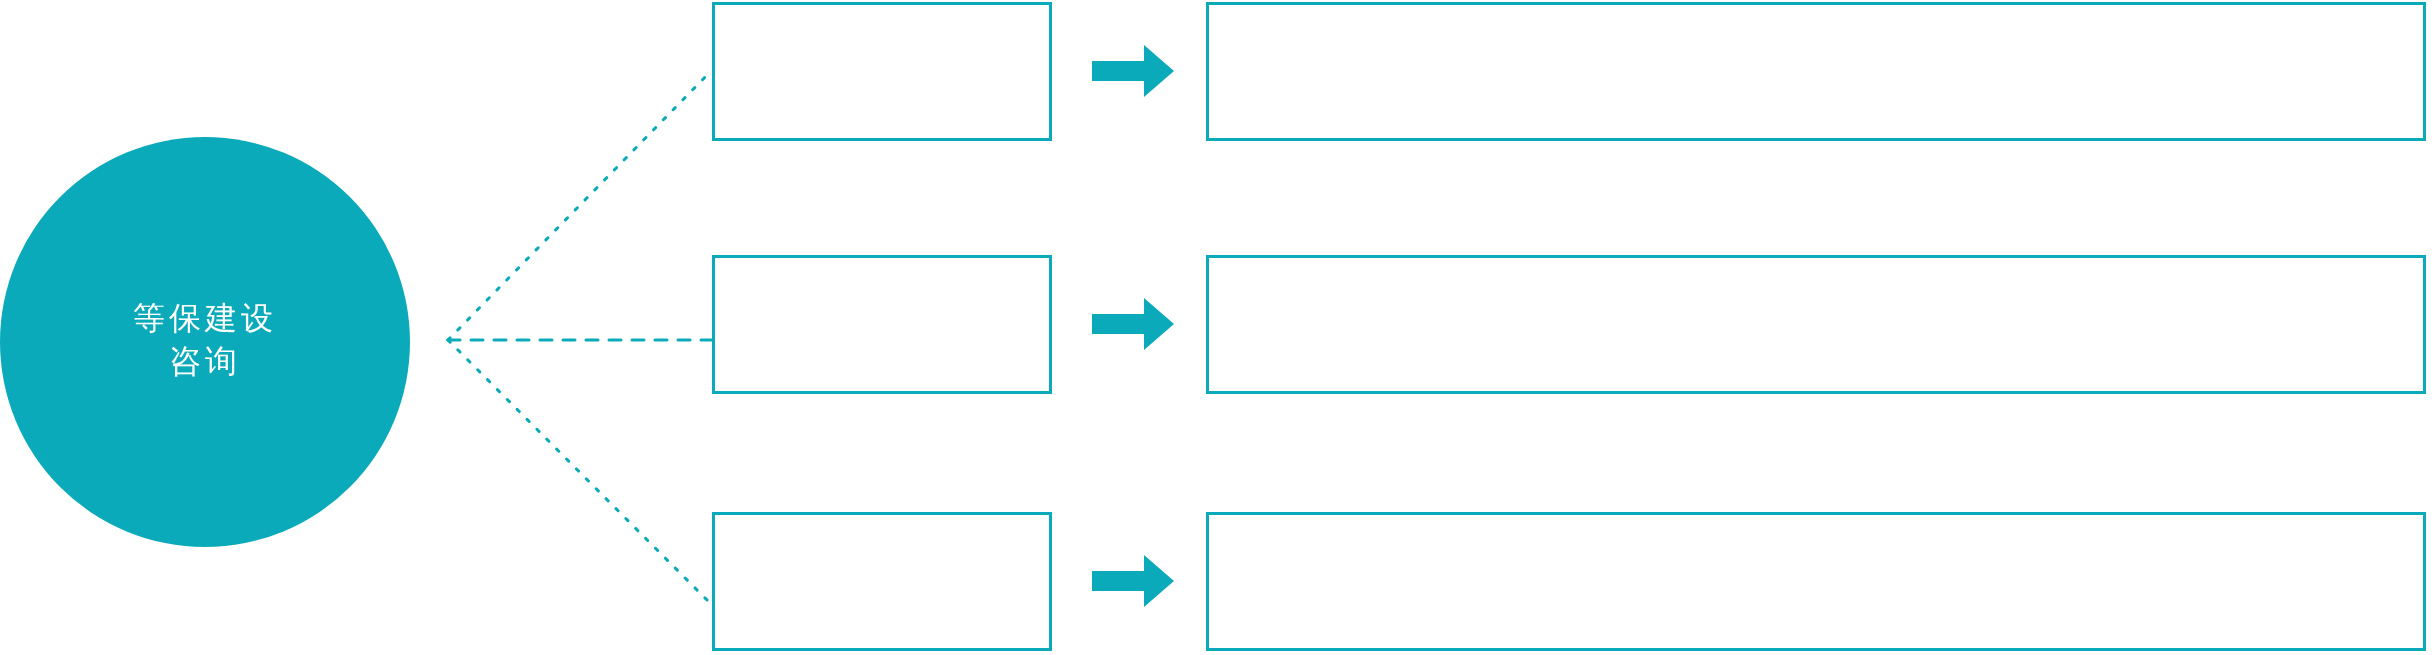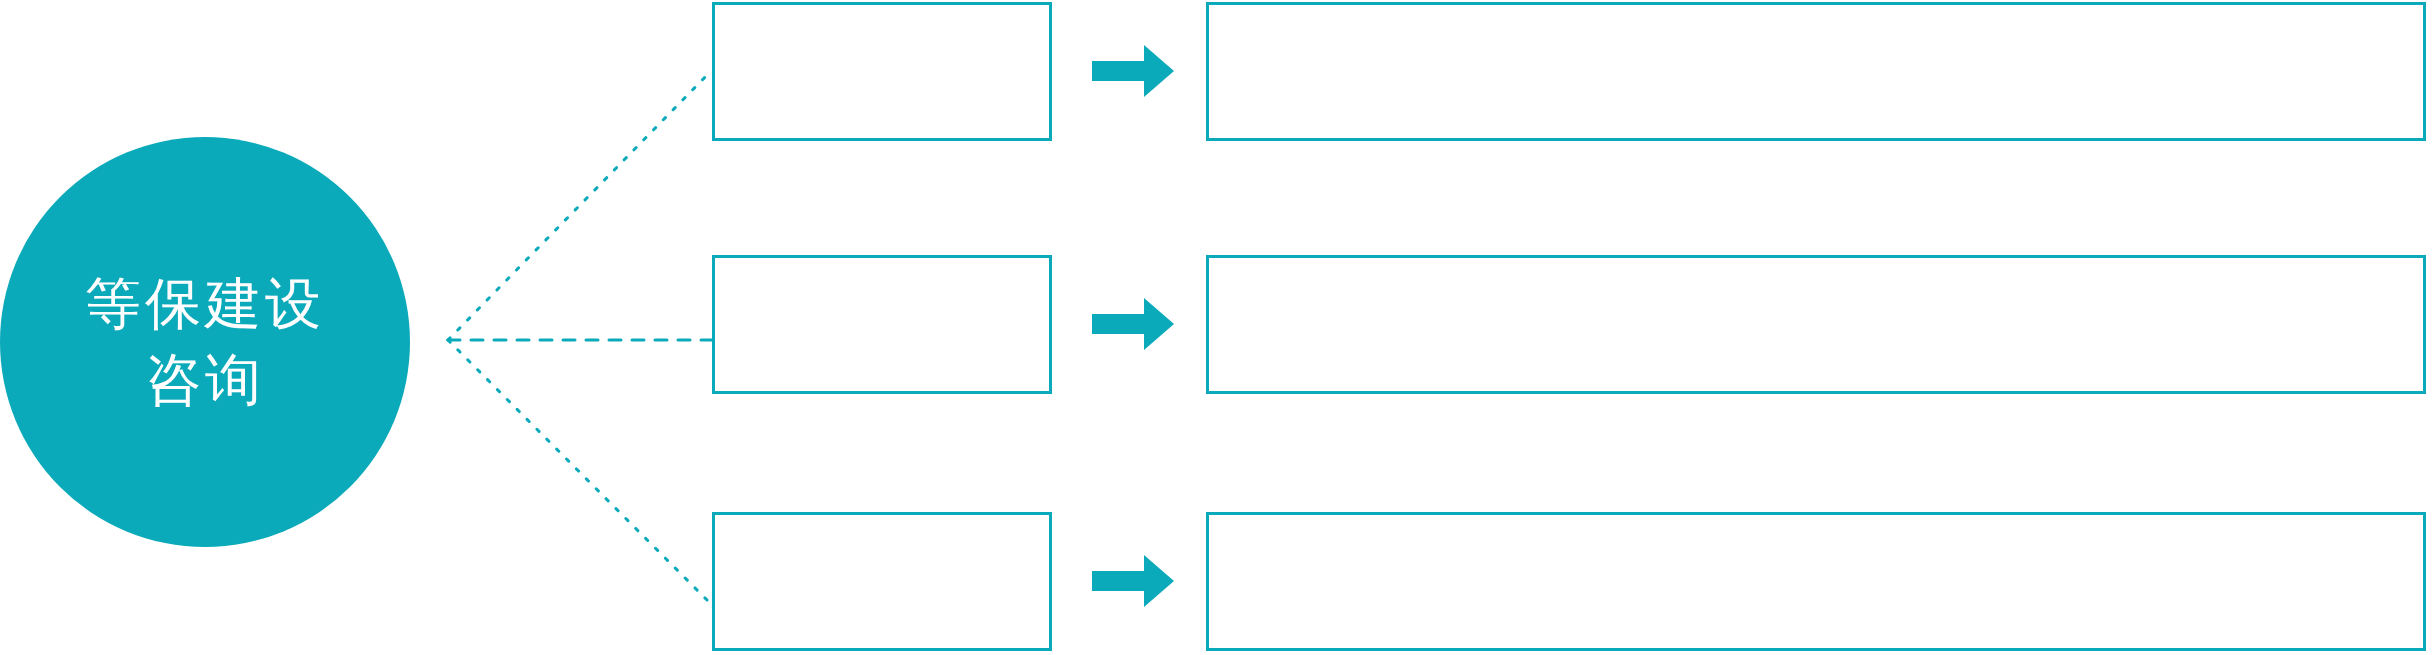--- a/index.html
+++ b/index.html
@@ -29,25 +29,26 @@
     border-radius: 50%;
     background: #0BAABA;
     display: flex;
     flex-direction: column;
     align-items: center;
     justify-content: center;
     box-sizing: border-box;
   }
   .hub-line {
     color: #ffffff;
-    font-size: 56px;
+    font-size: 32px;
     line-height: 1.35;
     letter-spacing: 4px;
     white-space: nowrap;
     font-weight: 400;
+    font-family: Liberation Mono, monospace;
   }
 
   
   .connector-layer {
     position: absolute;
     left: 0;
     top: 0;
     width: 2434px;
     height: 655px;
     pointer-events: none;

